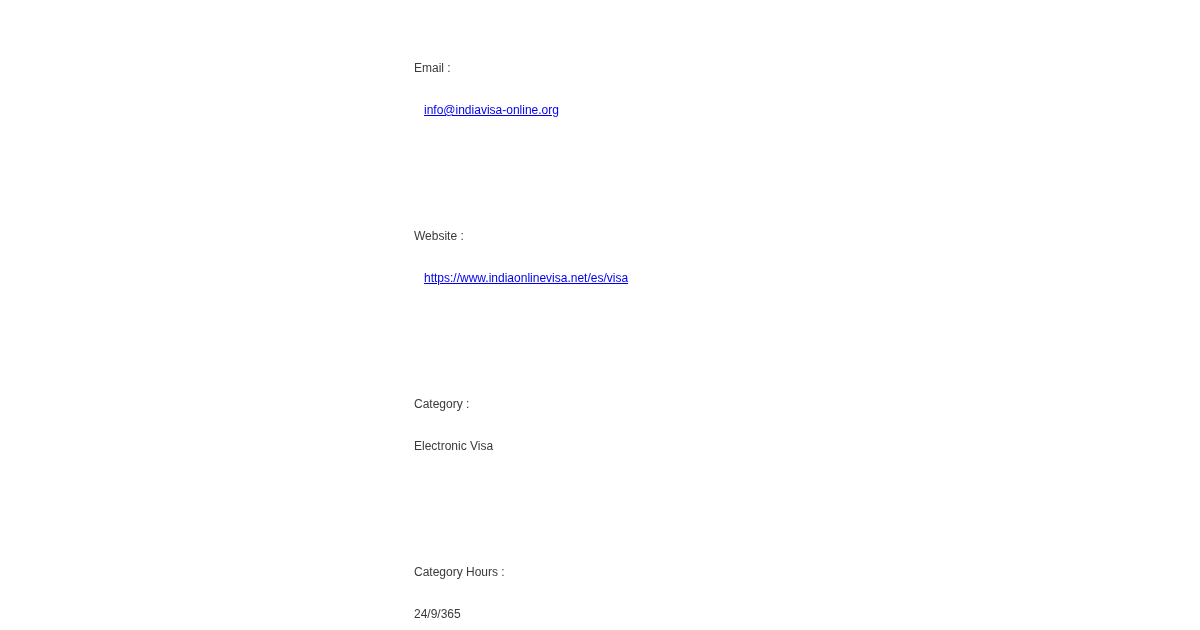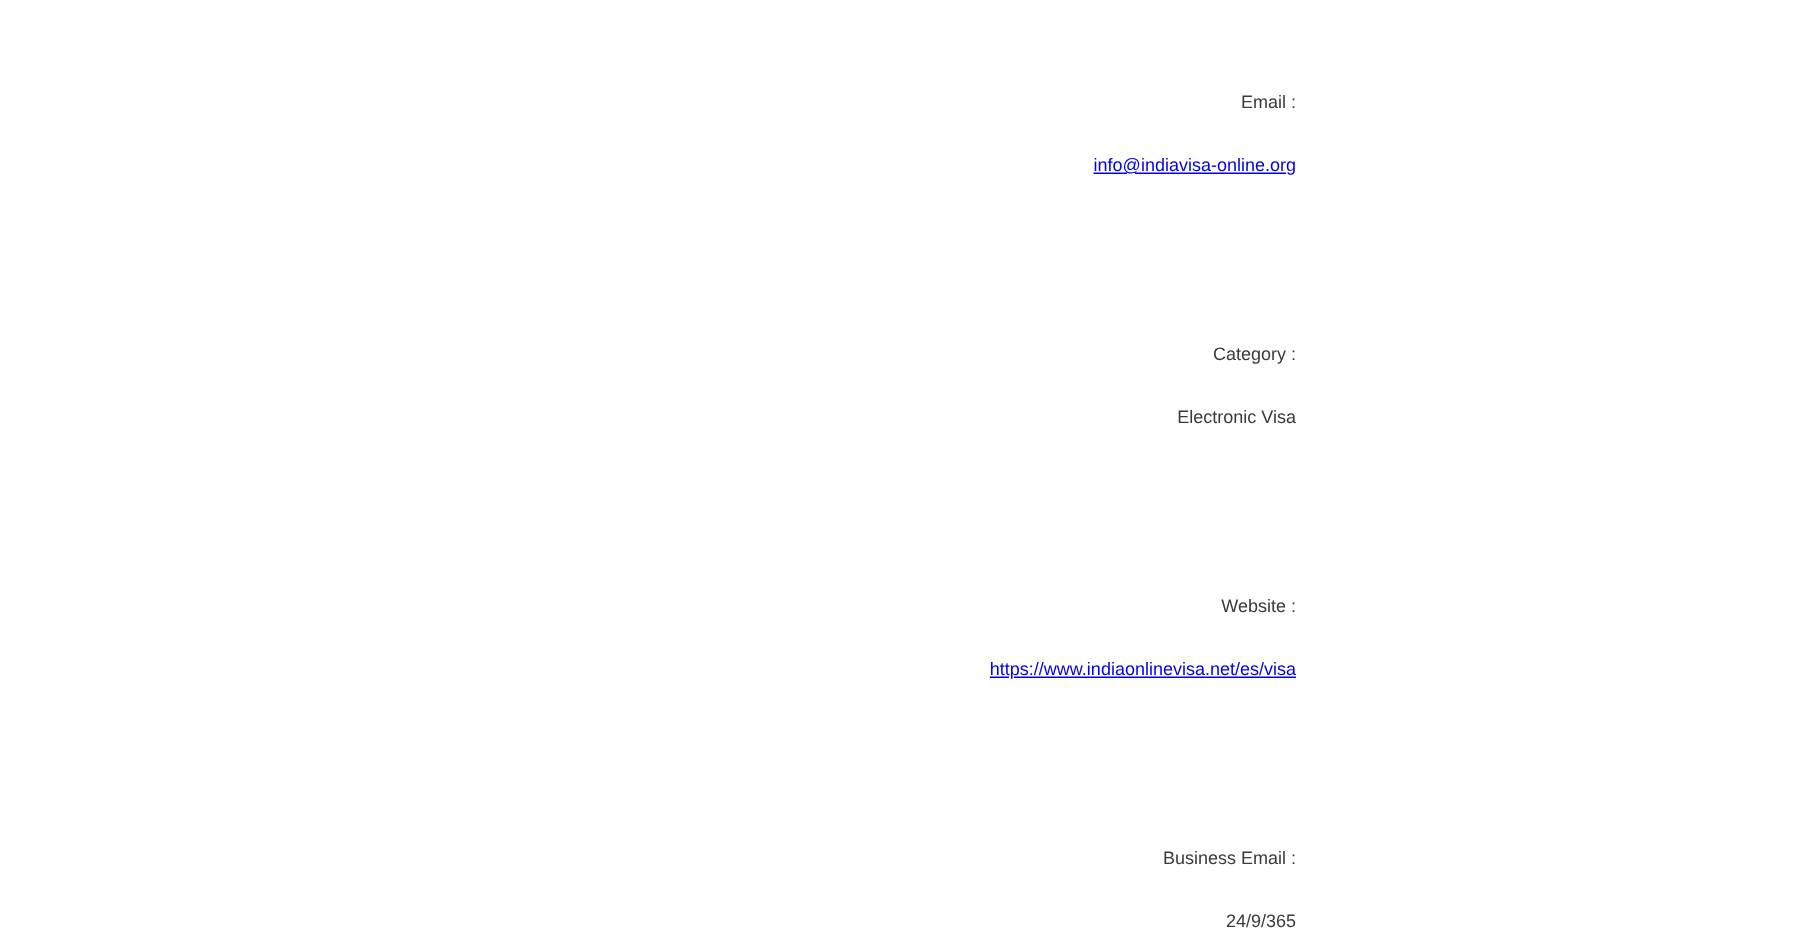--- a/index.html
+++ b/index.html
@@ -16,21 +16,20 @@
     left: 414px;
     top: -9px;
     width: 450px;
     font-size: 12px;
     line-height: 14px;
     color: #3a3a3a;
     white-space: pre-wrap;
   }
   .field-group {
     margin: 0 0 14px 0;
-    text-align: right;
   }
   .field-label {
     margin: 0;
   }
   .field-value {
     margin: 0;
   }
   a.field-link {
     display: block;
     color: #0000ee;
@@ -43,31 +42,31 @@
 <body>
 
 <div class="listing-column">
 
   <div class="field-group">
     <div class="field-label">Email :</div>
     <a class="field-link" href="#">info@indiavisa-online.org</a>
   </div>
 
   <div class="field-group">
+    <div class="field-label">Website :</div>
+    <a class="field-link" href="#">https://www.indiaonlinevisa.net/es/visa</a>
+  </div>
+
+  <div class="field-group">
     <div class="field-label">Category :</div>
     <div class="field-value">Electronic Visa</div>
   </div>
 
   <div class="field-group">
-    <div class="field-label">Website :</div>
-    <a class="field-link" href="#">https://www.indiaonlinevisa.net/es/visa</a>
-  </div>
-
-  <div class="field-group">
-    <div class="field-label">Business Email :</div>
+    <div class="field-label">Category Hours :</div>
     <div class="field-value">24/9/365</div>
   </div>
 
   
 
   
 
   
 
 </div>

